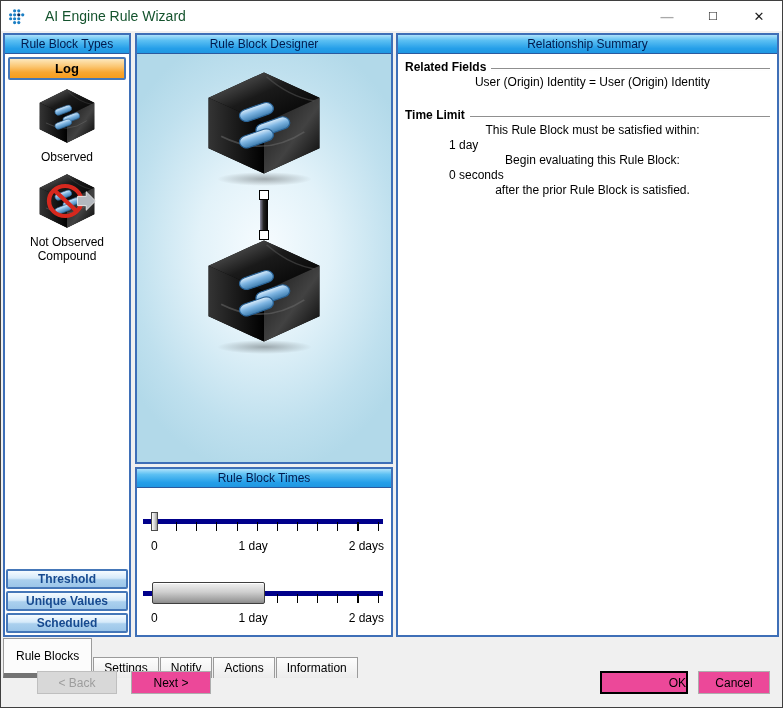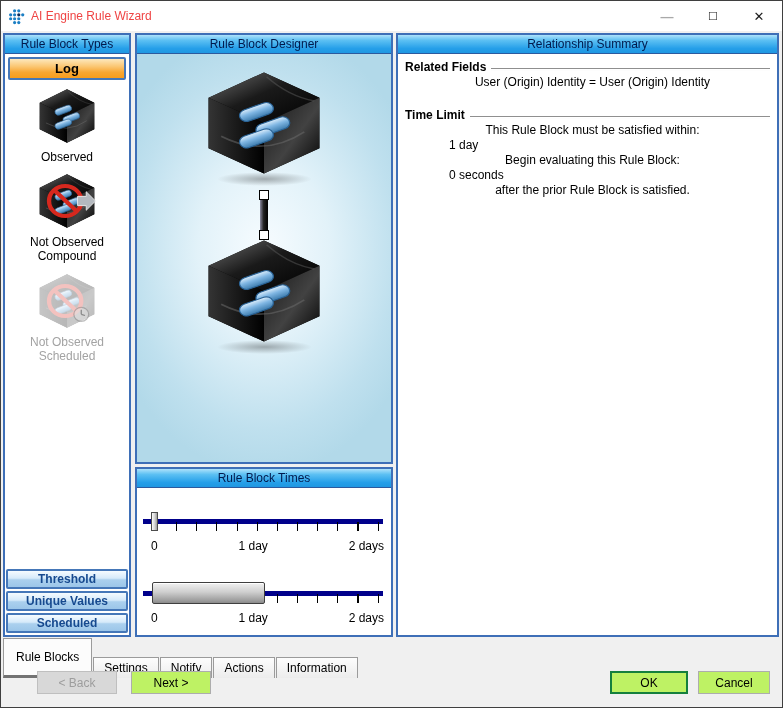--- a/index.html
+++ b/index.html
@@ -4,21 +4,21 @@
 <style>
   * { margin:0; padding:0; box-sizing:border-box; }
   body { font-family:"Liberation Sans", sans-serif; background:#cfcfcf; }
   .window {
     position:relative; width:783px; height:708px; background:#f0f0f0;
     border:1px solid #3f3f3f; overflow:hidden;
   }
   
   .titlebar { height:30px; background:#ffffff; display:flex; align-items:center; }
   .app-icon { margin-left:7px; width:17px; height:17px; flex:0 0 auto; }
-  .title-text { margin-left:6px; font-size:12px; color:#ef4444; }
+  .title-text { margin-left:20px; font-size:14px; color:#14532d; }
   .tb-spacer { flex:1; }
   .tb-btn { width:46px; height:30px; display:flex; align-items:center; justify-content:center;
             font-size:13px; color:#1a1a1a; }
   .tb-btn.min { color:#a9a9a9; font-weight:bold; }
   .tb-btn.max { font-size:11px; }
   
   .client { position:relative; height:676px; background:#f0f0f0; }
   .panel { position:absolute; border:2px solid #3e6fb7; background:#0f766e; }
   .panel-header {
     height:19px; display:flex; align-items:center; justify-content:center;
@@ -87,29 +87,29 @@
   .sect-line { flex:1; height:3px; border-top:1px solid #8f8f8f; border-bottom:1px solid #fdfdfd; margin-top:3px; }
   .ind1 { padding-left:10px;text-align:center; }
   .ind2 { padding-left:44px; }
   .sect-gap { height:16px; }
 
   
   .tabstrip { position:absolute; left:2px; top:607px; display:flex; align-items:flex-end; }
   .tab { height:21px; padding:1px 10px; display:flex; align-items:center;
     background:linear-gradient(180deg,#fdfdfd,#ececec); border:1px solid #9b9b9b; border-bottom:none;
     font-size:12px; color:#000; margin-right:1px; }
-  .tab.active { height:40px; background:#fcfcfc; padding:0 12px; border-bottom:3px solid #737373; }
+  .tab.active { height:40px; background:#fcfcfc; padding:0 12px; border-bottom:5px solid #737373; }
 
   
   .btnrow { position:absolute; left:0; right:0; top:640px; display:flex; align-items:center; padding:0 12px 0 36px; }
   .btn { height:23px; font-family:"Liberation Sans",sans-serif; font-size:12px; color:#000;
-    background:#bef264; border:1px solid #adadad; }
+    background:#ec4899; border:1px solid #adadad; }
   .btn-back { width:80px; background:#d8d8d8; border-color:#bfbfbf; color:#9d9d9d; }
   .btn-next { width:80px; margin-left:14px; }
-  .btn-ok { width:78px; border:2px solid #15803d; }
+  .btn-ok { width:88px; border:2px solid #000000;text-align:right; }
   .btn-cancel { width:72px; margin-left:10px; }
   .btn-spacer { flex:1; }
 </style>
 </head>
 <body>
 
 <svg width="0" height="0" style="position:absolute">
   <defs>
     <linearGradient id="gTop" x1="0" y1="0" x2="1" y2="1">
       <stop offset="0" stop-color="#6f6f6f"></stop>
@@ -189,34 +189,20 @@
 
         <div class="type-item" style="margin-top:8px;">
           <svg class="type-icon" viewBox="0 0 100 100" preserveAspectRatio="none">
             <use href="#cubeG"></use>
               <use href="#noSign"></use>
             <path d="M67,42 L81,42 L81,34 L96,50 L81,66 L81,58 L67,58 Z" fill="#b4b9bf" stroke="#ececec" stroke-width="1.5"></path>
           </svg>
           <div class="type-label">Not Observed Compound</div>
         </div>
 
-        <div class="type-item" style="margin-top:9px;">
-          <svg class="type-icon" viewBox="0 0 100 100" preserveAspectRatio="none">
-            <g opacity="0.28">
-                <use href="#cubeG"></use>
-                <use href="#noSign"></use>
-              </g>
-            <g opacity="0.55">
-              <circle cx="73" cy="73" r="12" fill="#e3e3e3" stroke="#8a8a8a" stroke-width="2"></circle>
-              <line x1="73" y1="73" x2="73" y2="65" stroke="#555" stroke-width="2"></line>
-              <line x1="73" y1="73" x2="79" y2="75" stroke="#555" stroke-width="2"></line>
-            </g>
-          </svg>
-          <div class="type-label disabled">Not Observed Scheduled</div>
-        </div>
 
         <div class="left-spacer"></div>
         <button class="cat-btn">Threshold</button>
         <button class="cat-btn">Unique Values</button>
         <button class="cat-btn">Scheduled</button>
       </div>
     </div>
 
     <div class="panel p-design">
       <div class="panel-header">Rule Block Designer</div>

